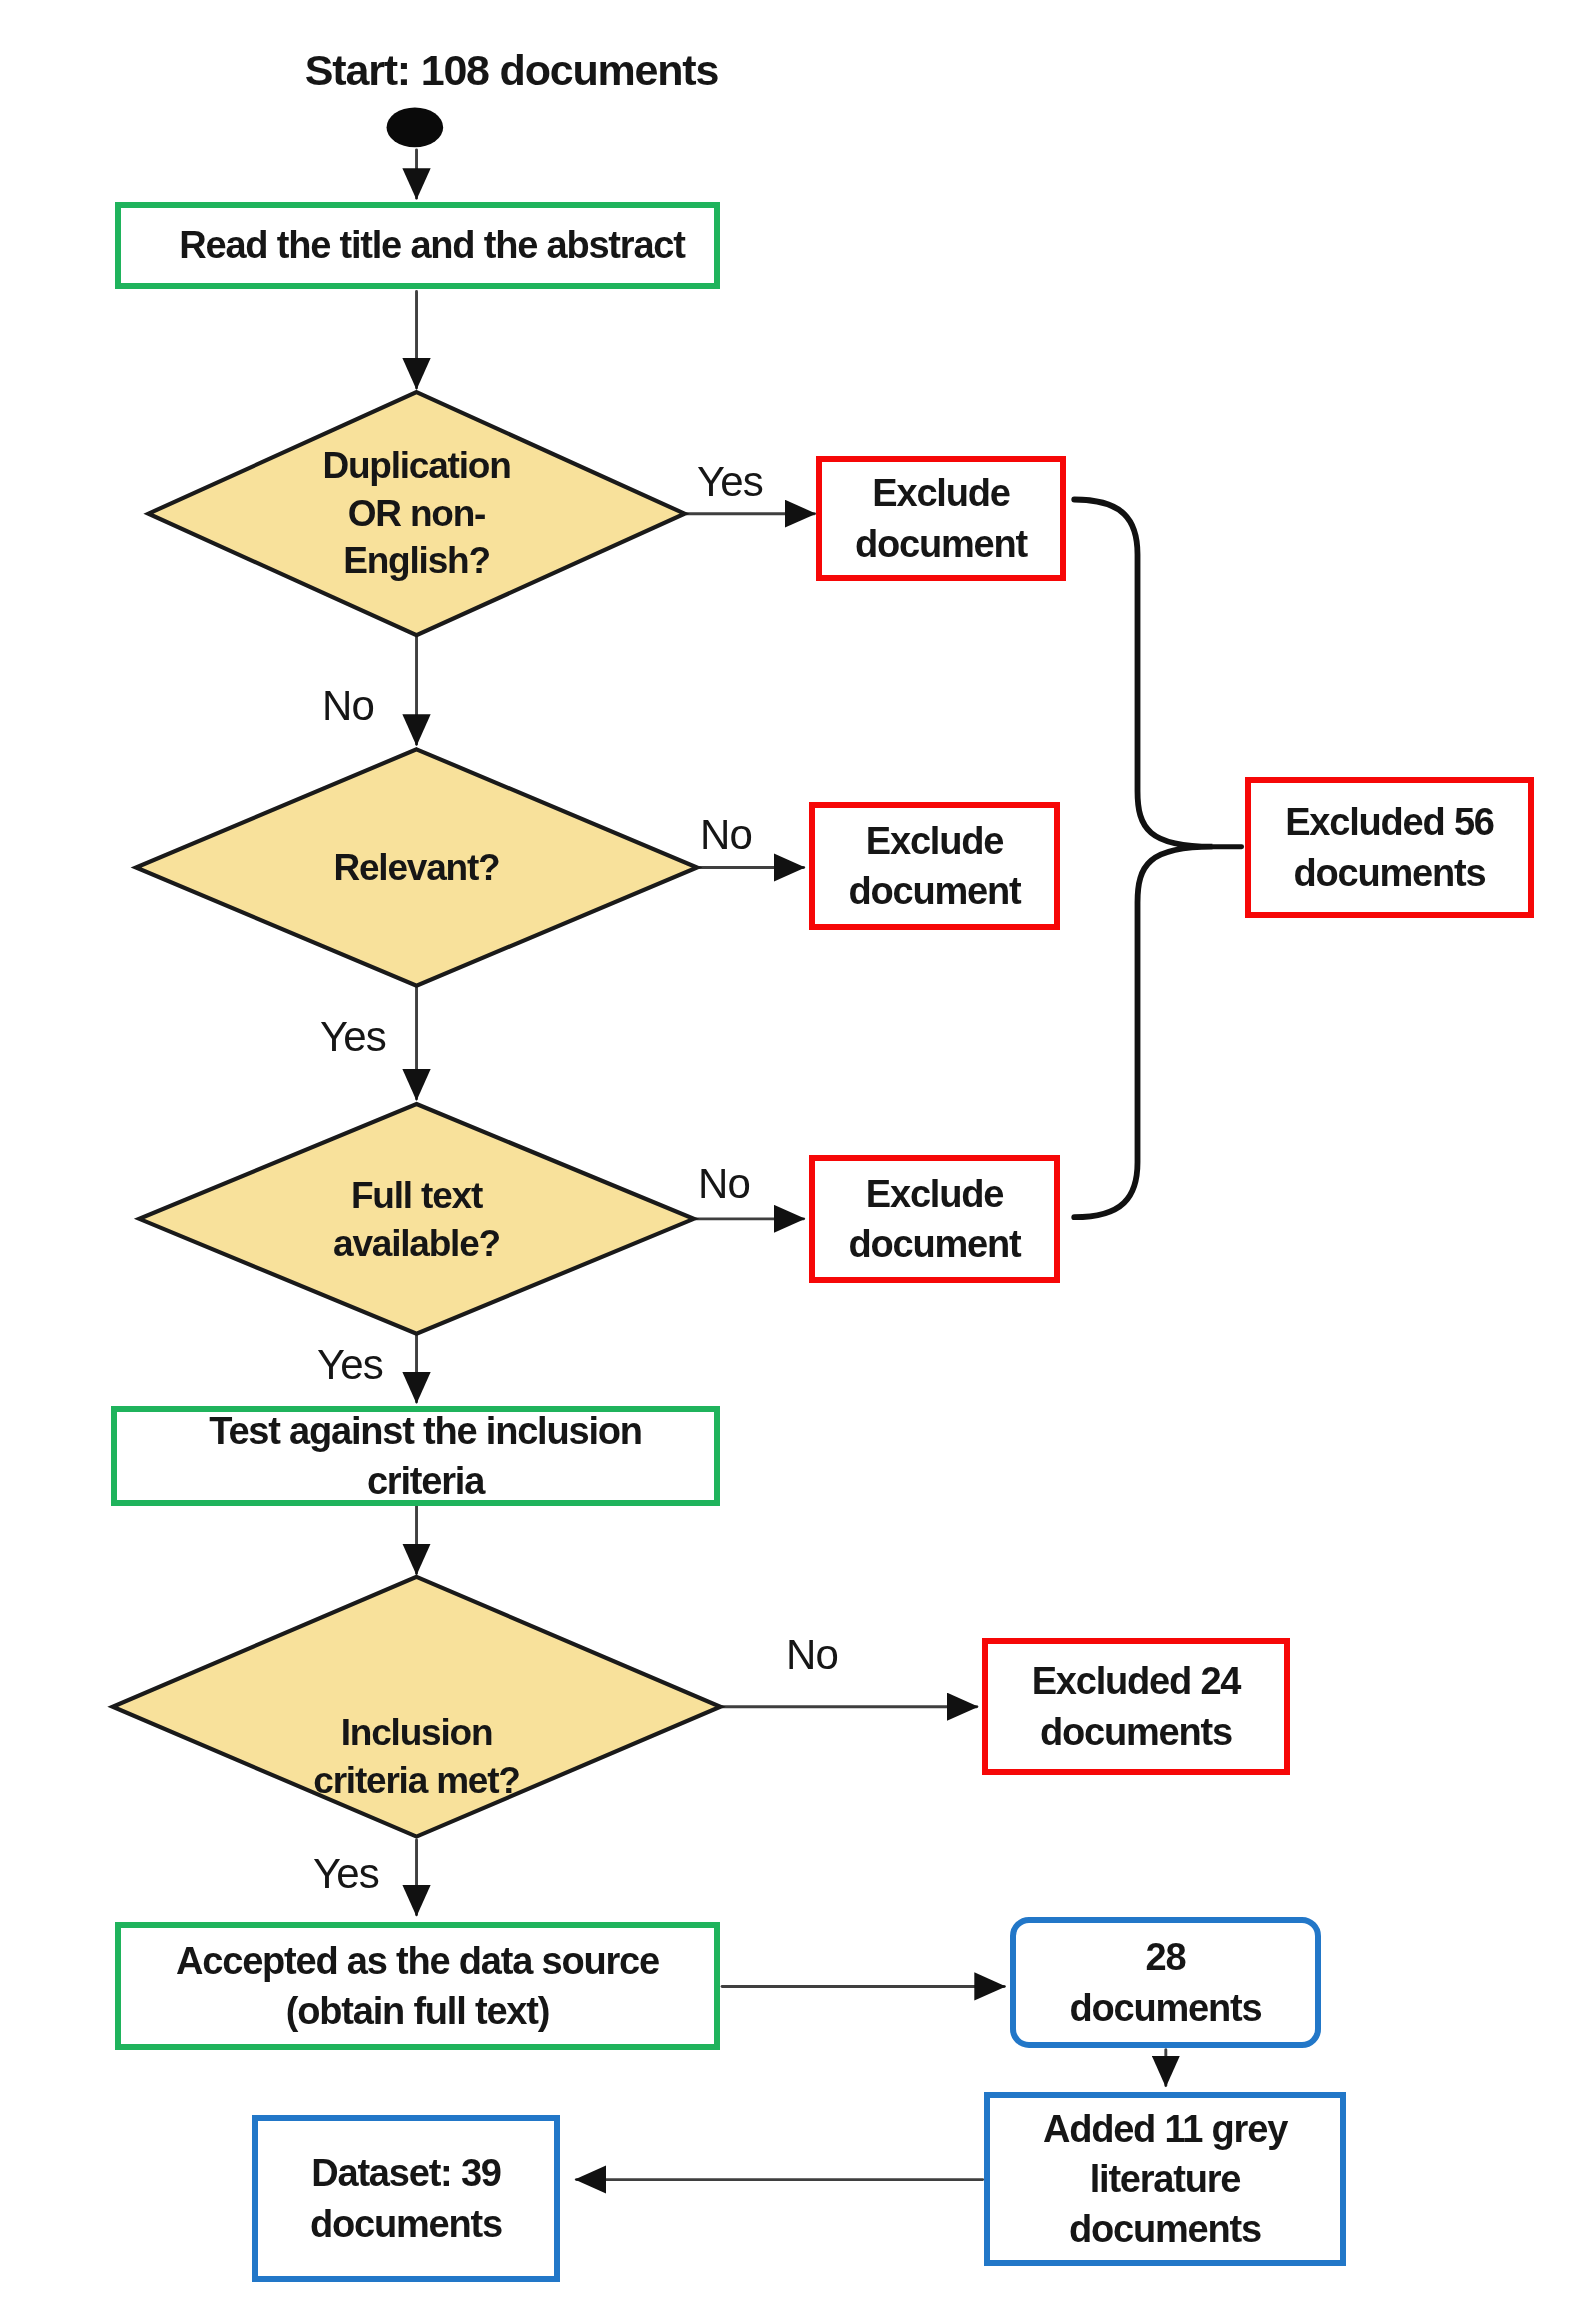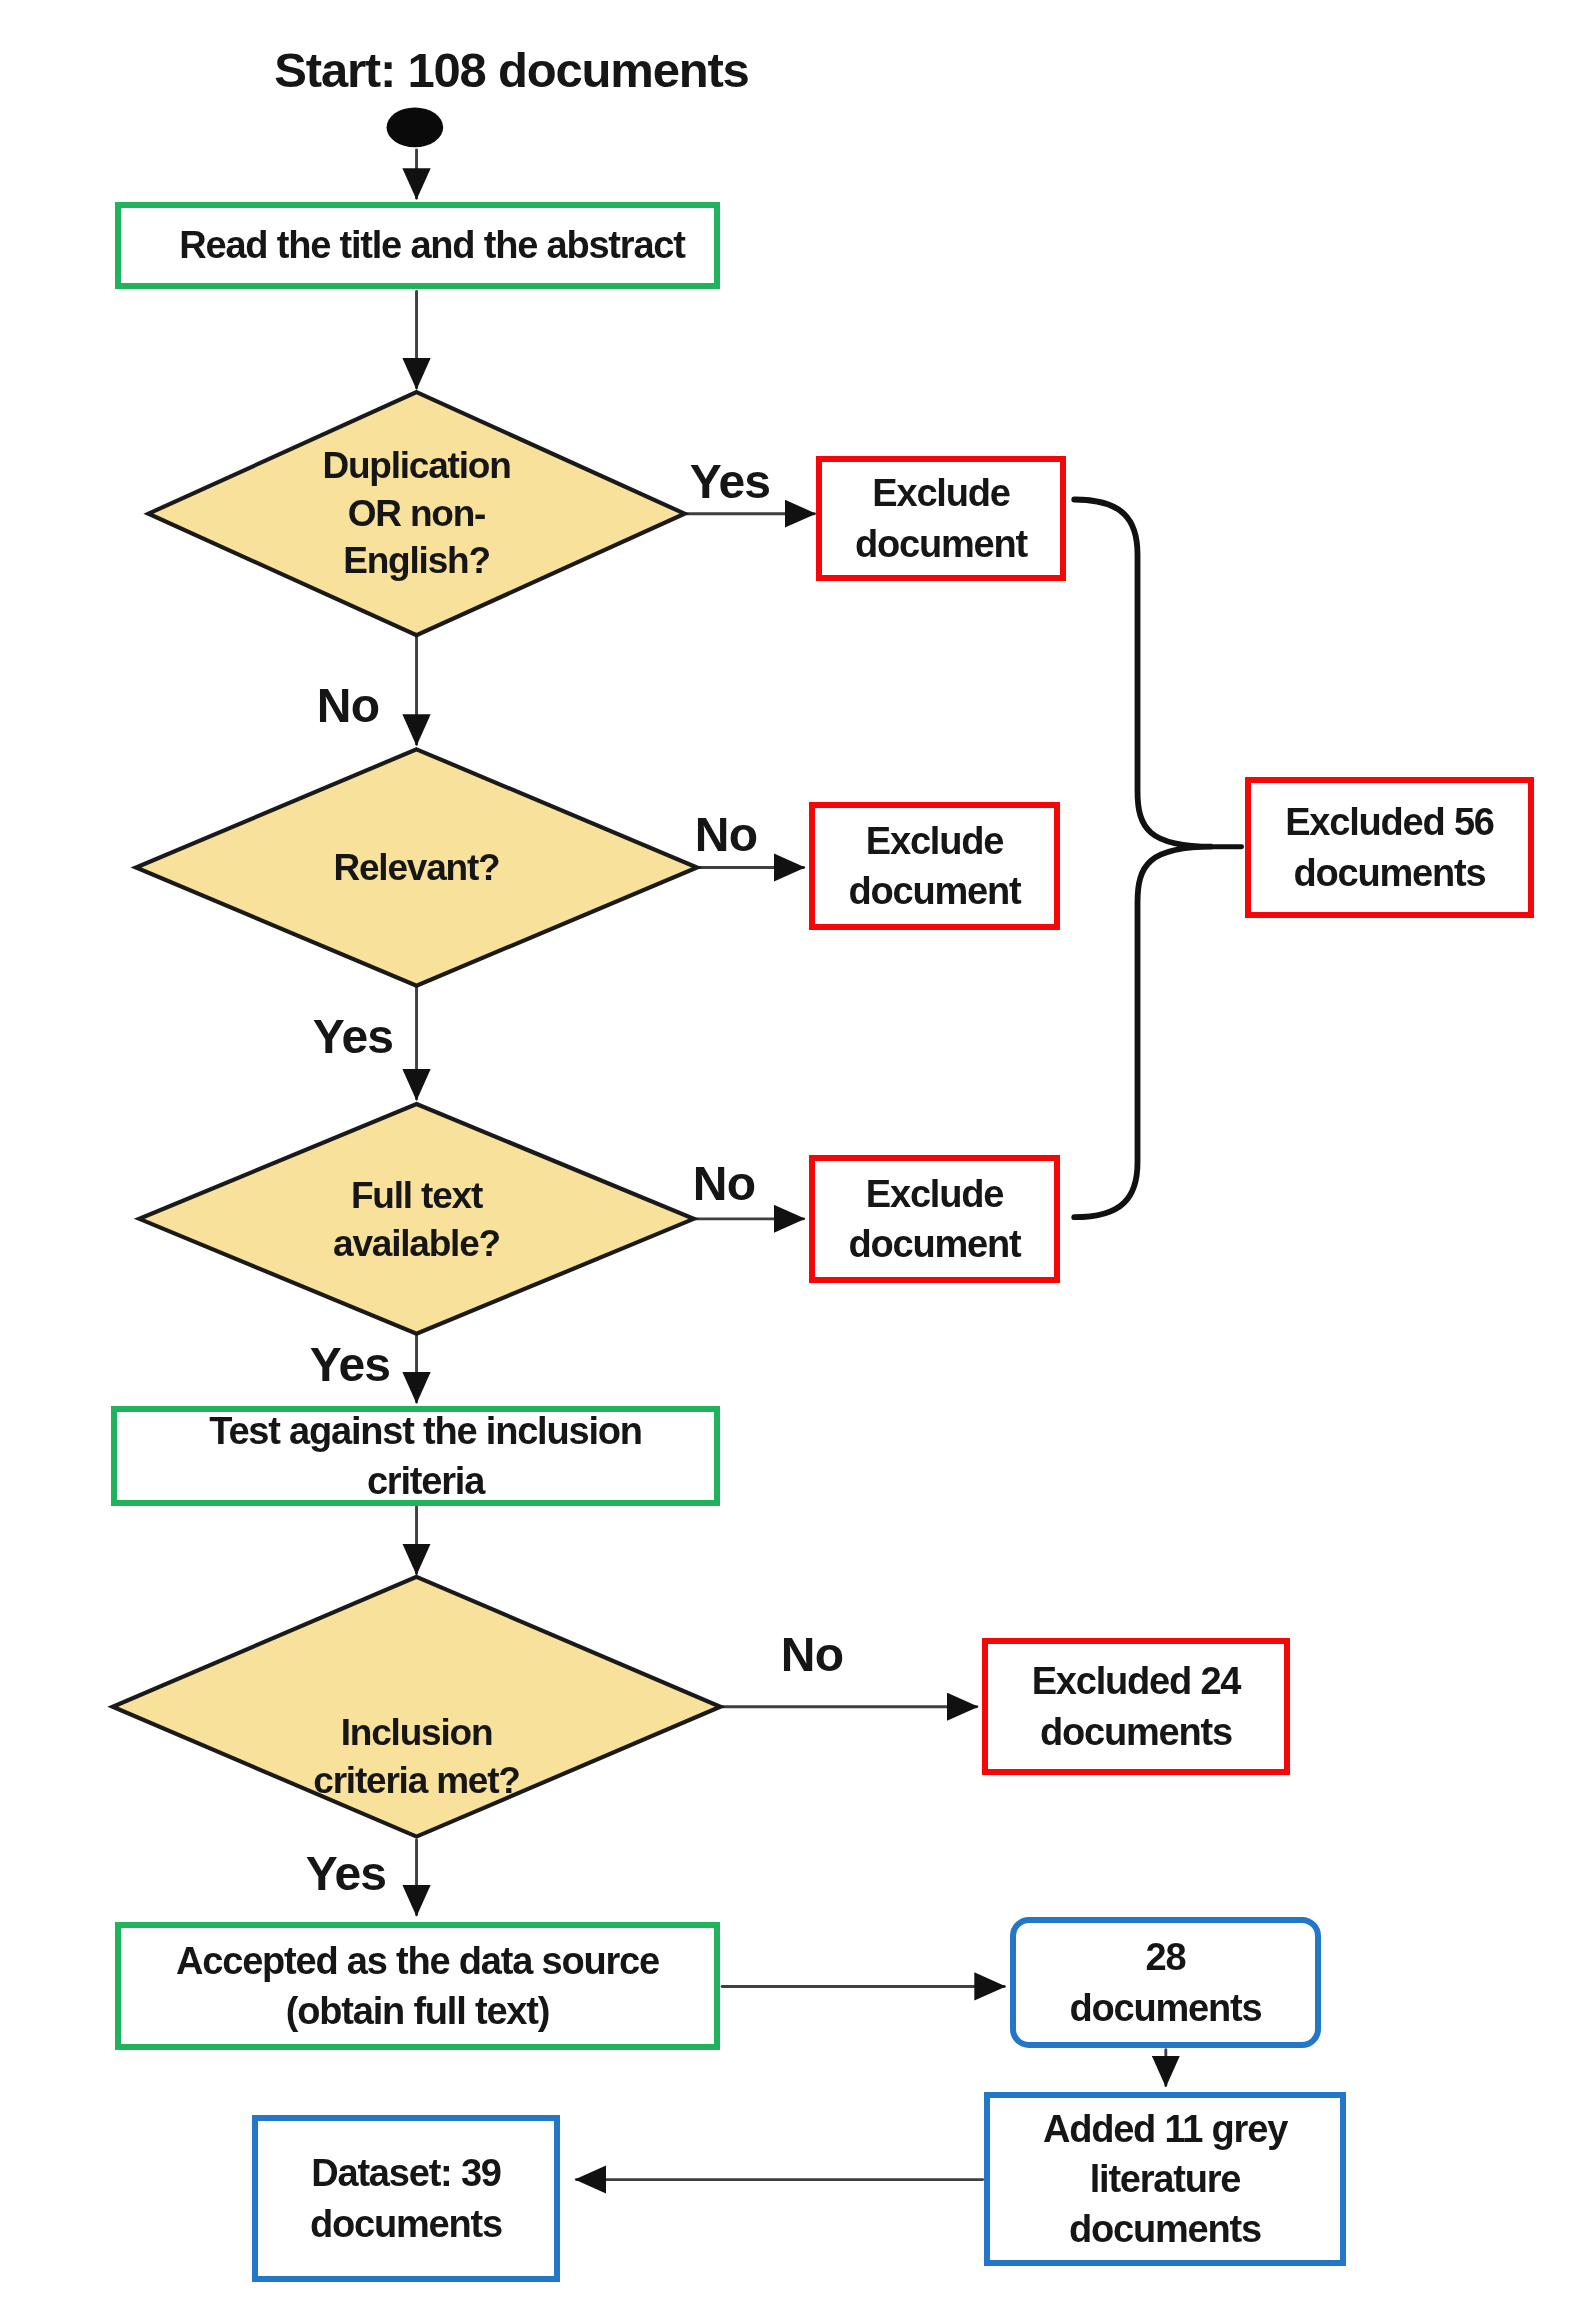--- a/index.html
+++ b/index.html
@@ -41,27 +41,27 @@
     position:absolute;
     display:flex;align-items:center;justify-content:center;
     text-align:center;
     font-weight:700;font-size:37px;line-height:1.28;
     letter-spacing:-1.2px;
     white-space:pre-line;
   }
   .edge-label{
     position:absolute;
     display:flex;align-items:center;justify-content:center;
-    font-weight:700;font-size:48px;
+    font-weight:400;font-size:42px;
     letter-spacing:-0.8px;
   }
   .start-label{
     position:absolute;
     display:flex;align-items:center;justify-content:center;
-    font-weight:700;font-size:49px;
+    font-weight:700;font-size:43px;
     letter-spacing:-1.2px;
     text-align:center;
   }
   svg line, svg path.brace{stroke-linecap:round;}
 </style>
 </head>
 <body>
 
 <div class="canvas">
 

